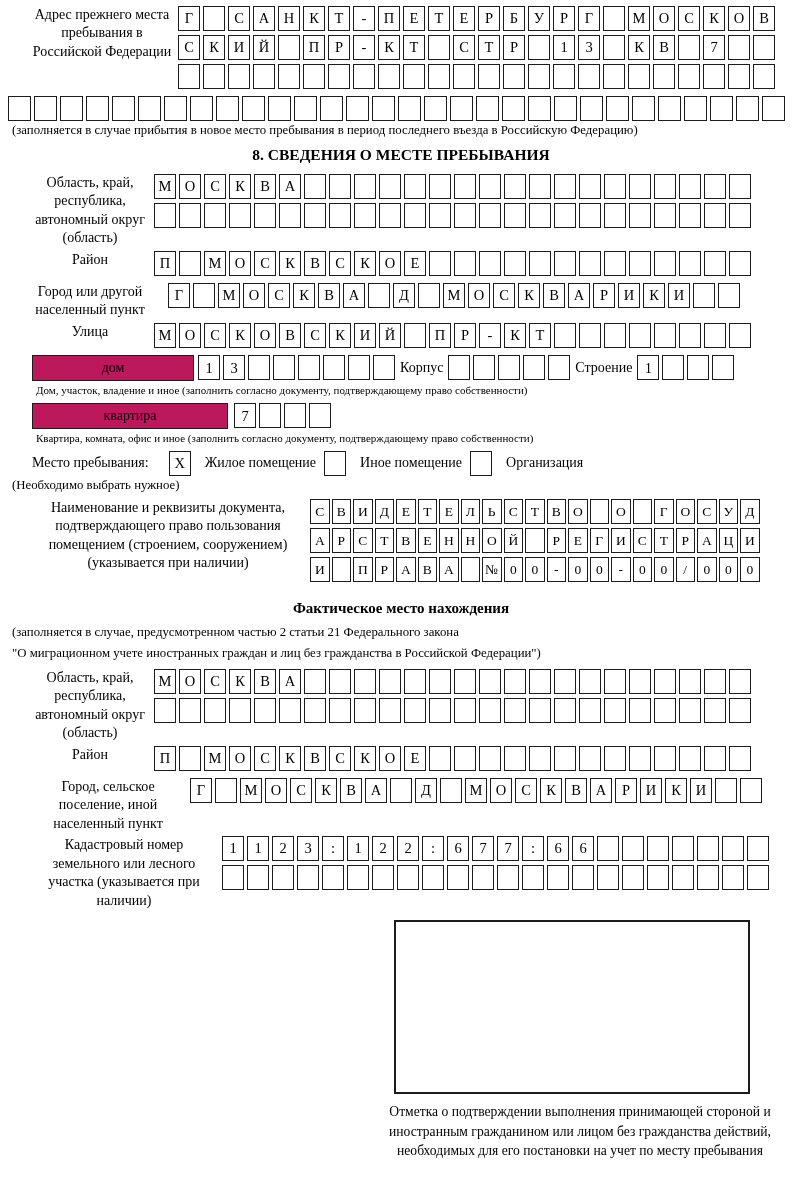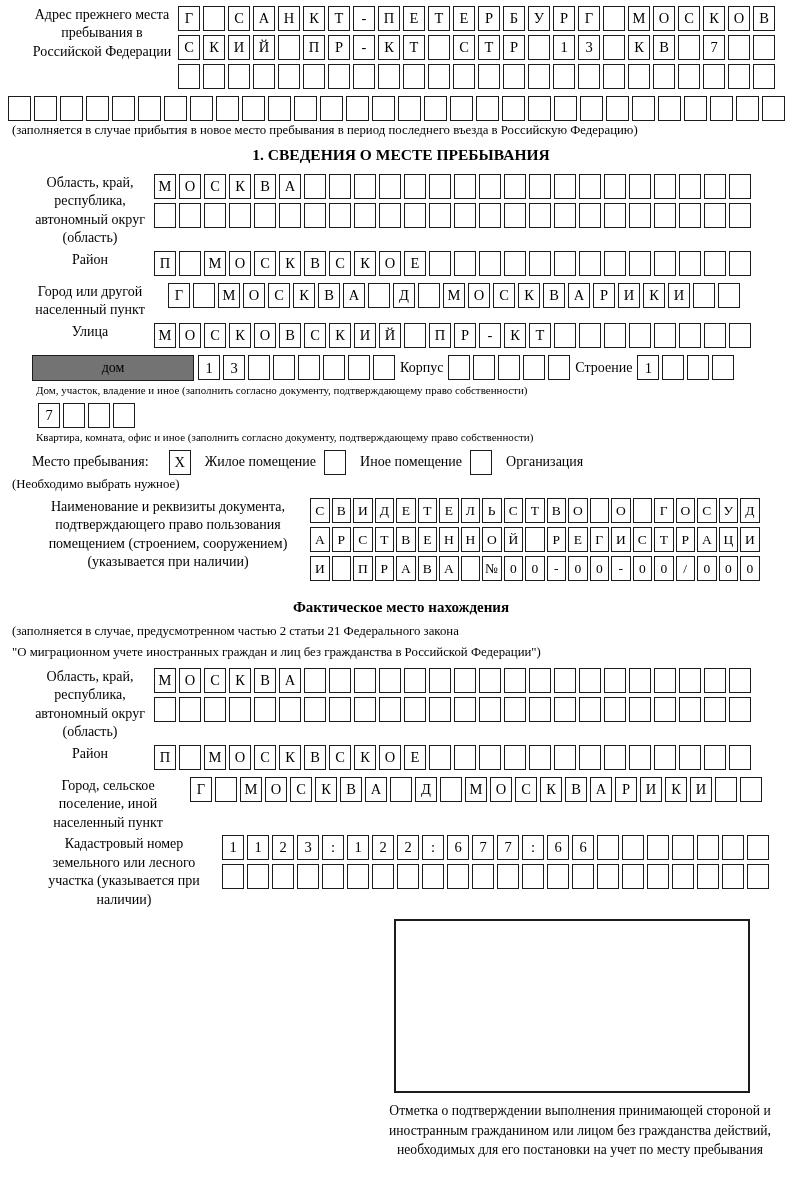--- a/index.html
+++ b/index.html
@@ -34,21 +34,21 @@
   .section-title { text-align:center; font-weight:bold; font-size:15.5px; margin:8px 0 10px -20px; }
   .sub-title { text-align:center; font-weight:bold; font-size:15px; margin:14px 0 8px -20px; }
 
   .doc-block .cell { width:19.5px; font-size:13.5px; }
   .doc-block .boxrow { gap:2px; }
 
   .widebox {
     box-sizing:border-box; flex:none; height:26px;
     border:1.7px solid #1c1c1c;
     display:flex; align-items:center; justify-content:center;
-    font-size:14px; background:#737373;
+    font-size:14px; background:#be185d;
   }
   .inline-row { display:flex; align-items:center; margin-bottom:3px; font-size:14px; }
   .inline-row .boxrow { margin-bottom:0; }
   .gap4 { width:4px; flex:none; } .gap6 { width:6px; flex:none; }
   .lbl-inline { flex:none; padding:0 5px; }
 
   .caption { font-size:11px; margin:1px 0 7px 4px; }
 
   .stay-row { display:flex; align-items:center; font-size:14px; margin:6px 0 2px 0; }
   .stay-row .boxrow { margin:0 14px 0 8px; }
@@ -182,21 +182,21 @@
       <span class="cell"></span>
       <span class="cell"></span>
       <span class="cell"></span>
       <span class="cell"></span>
       <span class="cell"></span>
       <span class="cell"></span>
       <span class="cell"></span>
     </div>
   <div class="note-c">(заполняется в случае прибытия в новое место пребывания в период последнего въезда в Российскую Федерацию)</div>
 
-  <div class="section-title">1. СВЕДЕНИЯ О МЕСТЕ ПРЕБЫВАНИЯ</div>
+  <div class="section-title">8. СВЕДЕНИЯ О МЕСТЕ ПРЕБЫВАНИЯ</div>
 
   <div class="field">
     <div class="label w112">Область, край, республика, автономный округ (область)</div>
     <div class="rows">
       <div class="boxrow">
           <span class="cell">М</span>
           <span class="cell">О</span>
           <span class="cell">С</span>
           <span class="cell">К</span>
           <span class="cell">В</span>
@@ -363,20 +363,21 @@
     <div class="boxrow">
         <span class="cell">1</span>
         <span class="cell"></span>
         <span class="cell"></span>
         <span class="cell"></span>
       </div>
   </div>
   <div class="caption">Дом, участок, владение и иное (заполнить согласно документу, подтверждающему право собственности)</div>
 
   <div class="inline-row">
+    <div class="widebox" style="width:196px;">квартира</div>
     <span class="gap6"></span>
     <div class="boxrow">
         <span class="cell">7</span>
         <span class="cell"></span>
         <span class="cell"></span>
         <span class="cell"></span>
       </div>
   </div>
   <div class="caption">Квартира, комната, офис и иное (заполнить согласно документу, подтверждающему право собственности)</div>
 

